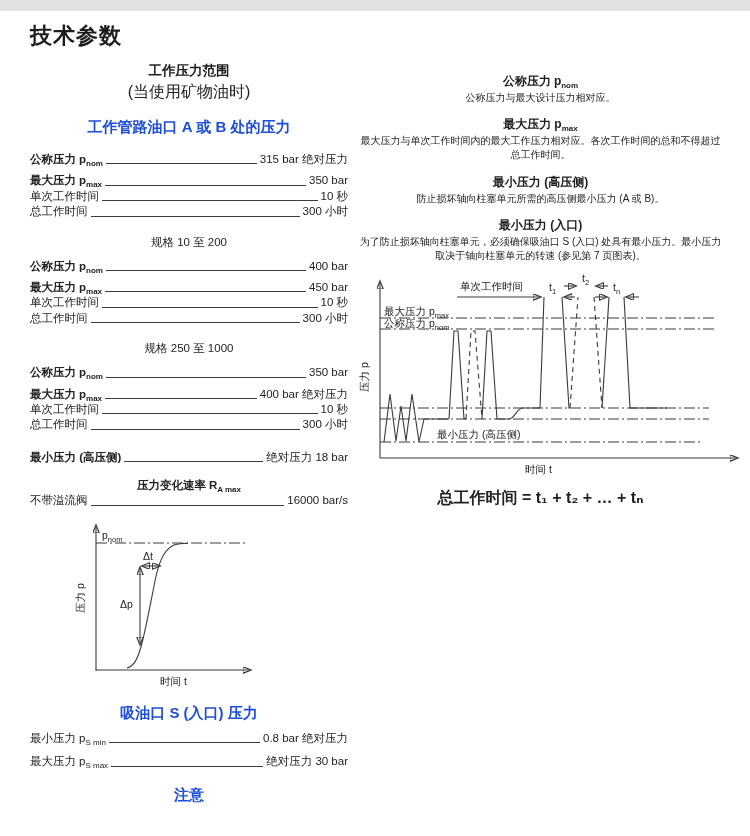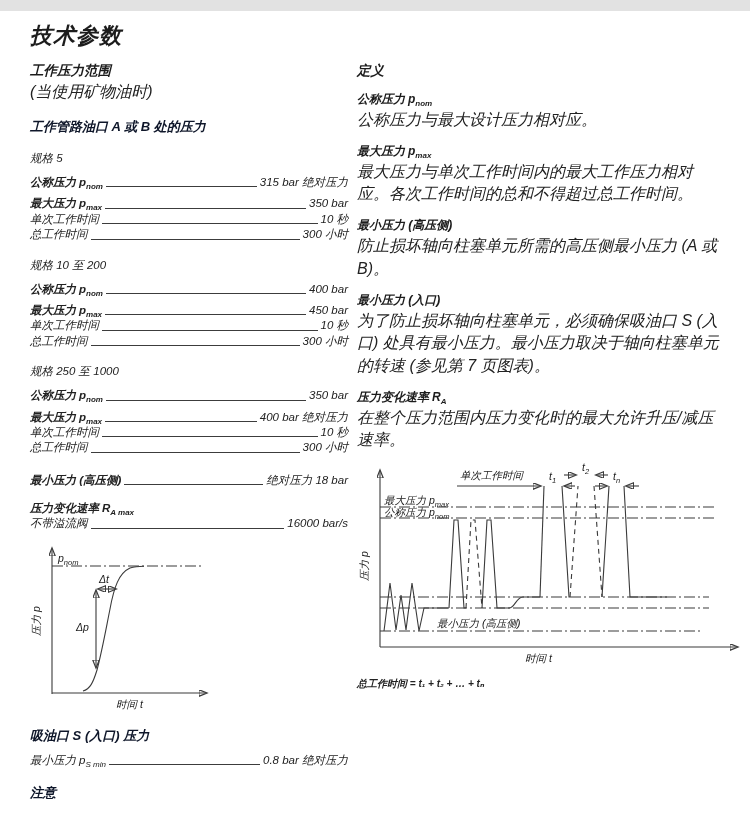--- a/index.html
+++ b/index.html
@@ -1,30 +1,30 @@
 <!DOCTYPE html>
 <html><head>
 <meta charset="utf-8">
 <style>
   * { margin:0; padding:0; box-sizing:border-box; }
   html,body { background:#fff; }
   .page {
     position:relative; width:750px; height:836px; background:#ffffff;
     font-family:"Liberation Sans","DejaVu Sans",sans-serif;
-    color:#222; overflow:hidden;font-style:italic;
+    color:#222; overflow:hidden;
   }
   .topbar { position:absolute; top:0; left:0; width:750px; height:11px; background:#e2e2e2; }
   h1.title { margin:21px 0 0 30px; font-size:22px; font-weight:bold; letter-spacing:1px; color:#1c1c1c; }
-  .cols { display:flex; gap:9px; padding:11px 26px 0 30px; }
+  .cols { display:flex; gap:9px; padding:11px 26px 0 30px;text-align:center; }
   .col-left { width:318px; flex:none; }
   .col-right { flex:1; min-width:0; }
 
   h2.sec { font-size:13.5px; font-weight:bold; color:#1c1c1c; }
   .subnote { font-size:16px; margin-top:2px; }
-  h3.blockhead { font-size:13px; font-weight:bold; margin-top:15px; color:#0f172a; }
+  h3.blockhead { font-size:15px; font-weight:bold; margin-top:15px; color:#1d4ed8; }
 
   .size-group { margin-top:15px; }
   .size-heading { font-size:11.5px; margin-bottom:9px; }
 
   .row { display:flex; align-items:flex-end; font-size:11.5px; line-height:1.34; }
   .row.mb { margin-bottom:6px; }
   .lbl { white-space:nowrap; }
   .b { font-weight:bold; }
   .sym { margin-left:3px; }
   .sym:empty { margin:0; }
@@ -36,23 +36,23 @@
   .rate-head { margin-top:13px; font-size:11.5px; font-weight:bold; }
 
   .chart-wrap-left { margin-top:7px; }
   .suction { margin-top:4px; }
   .suction .row { margin-top:8px; }
   .note { margin-top:16px; }
   .note-body { font-size:11.5px; margin-top:2px; }
 
   .def-block { margin-top:11px; }
   .def-term { font-size:12px; font-weight:bold; color:#1c1c1c; }
-  .def-body { font-size:16px; line-height:1.42; margin-top:1px; }
+  .def-body { font-size:10px; line-height:1.42; margin-top:1px; }
   .chart-wrap-right { margin-top:9px; }
-  .formula { margin-top:7px; font-size:10px; font-weight:bold; }
+  .formula { margin-top:7px; font-size:16px; font-weight:bold; }
 
   svg line, svg path { stroke:#3a3a3a; stroke-width:1.1; fill:none; }
   svg .dd { stroke-dasharray:11 3 2 3; }
   svg .dsh { stroke-dasharray:5 4; }
   svg text { fill:#222; font-size:10.5px; font-family:"Liberation Sans","DejaVu Sans",sans-serif; }
 </style>
 </head>
 <body>
 
 <div class="page">
@@ -60,21 +60,20 @@
   <h1 class="title">技术参数</h1>
 
   <div class="cols">
 
     <div class="col-left">
       <h2 class="sec">工作压力范围</h2>
       <div class="subnote">(当使用矿物油时)</div>
       <h3 class="blockhead">工作管路油口 A 或 B 处的压力</h3>
 
       <div class="size-group">
-        <div class="size-heading">规格 5</div>
         <div class="row mb">
           <span class="lbl b"><span>公称压力</span><span class="sym">p</span><sub class="ss">nom</sub></span>
           <span class="leader"></span>
           <span class="val">315 bar 绝对压力</span>
         </div>
         <div class="row">
           <span class="lbl b"><span>最大压力</span><span class="sym">p</span><sub class="ss">max</sub></span>
           <span class="leader"></span>
           <span class="val">350 bar</span>
         </div>
@@ -176,29 +175,33 @@
         </svg>
       </div>
 
       <div class="suction">
         <h3 class="blockhead" style="margin-top:6px;">吸油口 S (入口) 压力</h3>
         <div class="row">
           <span class="lbl"><span>最小压力</span><span class="sym">p</span><sub class="ss">S min</sub></span>
           <span class="leader"></span>
           <span class="val">0.8 bar 绝对压力</span>
         </div>
+        <div class="row">
+          <span class="lbl"><span>最大压力</span><span class="sym">p</span><sub class="ss">S max</sub></span>
+          <span class="leader"></span>
+          <span class="val">绝对压力 30 bar</span>
+        </div>
       </div>
 
       <div class="note">
         <h3 class="blockhead" style="margin-top:0;">注意</h3>
       </div>
     </div>
 
     <div class="col-right">
-      <h2 class="sec">定义</h2>
 
       <div class="def-block">
         <div class="def-term"><span>公称压力</span><span class="sym">p</span><sub class="ss">nom</sub></div>
         <div class="def-body">公称压力与最大设计压力相对应。</div>
       </div>
 
       <div class="def-block">
         <div class="def-term"><span>最大压力</span><span class="sym">p</span><sub class="ss">max</sub></div>
         <div class="def-body">最大压力与单次工作时间内的最大工作压力相对应。各次工作时间的总和不得超过总工作时间。</div>
       </div>
@@ -206,24 +209,20 @@
       <div class="def-block">
         <div class="def-term"><span>最小压力 (高压侧)</span></div>
         <div class="def-body">防止损坏轴向柱塞单元所需的高压侧最小压力 (A 或 B)。</div>
       </div>
 
       <div class="def-block">
         <div class="def-term"><span>最小压力 (入口)</span></div>
         <div class="def-body">为了防止损坏轴向柱塞单元，必须确保吸油口 S (入口) 处具有最小压力。最小压力取决于轴向柱塞单元的转速 (参见第 7 页图表)。</div>
       </div>
 
-      <div class="def-block">
-        <div class="def-term"><span>压力变化速率</span><span class="sym">R</span><sub class="ss">A</sub></div>
-        <div class="def-body">在整个压力范围内压力变化时的最大允许升压/减压速率。</div>
-      </div>
 
       <div class="chart-wrap-right">
         <svg width="390" height="205" viewBox="0 0 390 205">
           <defs>
             <marker id="ahr" markerWidth="9" markerHeight="8" refX="6.5" refY="3" orient="auto">
               <path d="M0,0 L7.5,3 L0,6 Z" fill="#3a3a3a" stroke="none"></path>
             </marker>
           </defs>
           <line x1="23" y1="186" x2="23" y2="10" marker-end="url(#ahr)"></line>
           <line x1="23" y1="186" x2="380" y2="186" marker-end="url(#ahr)"></line>

